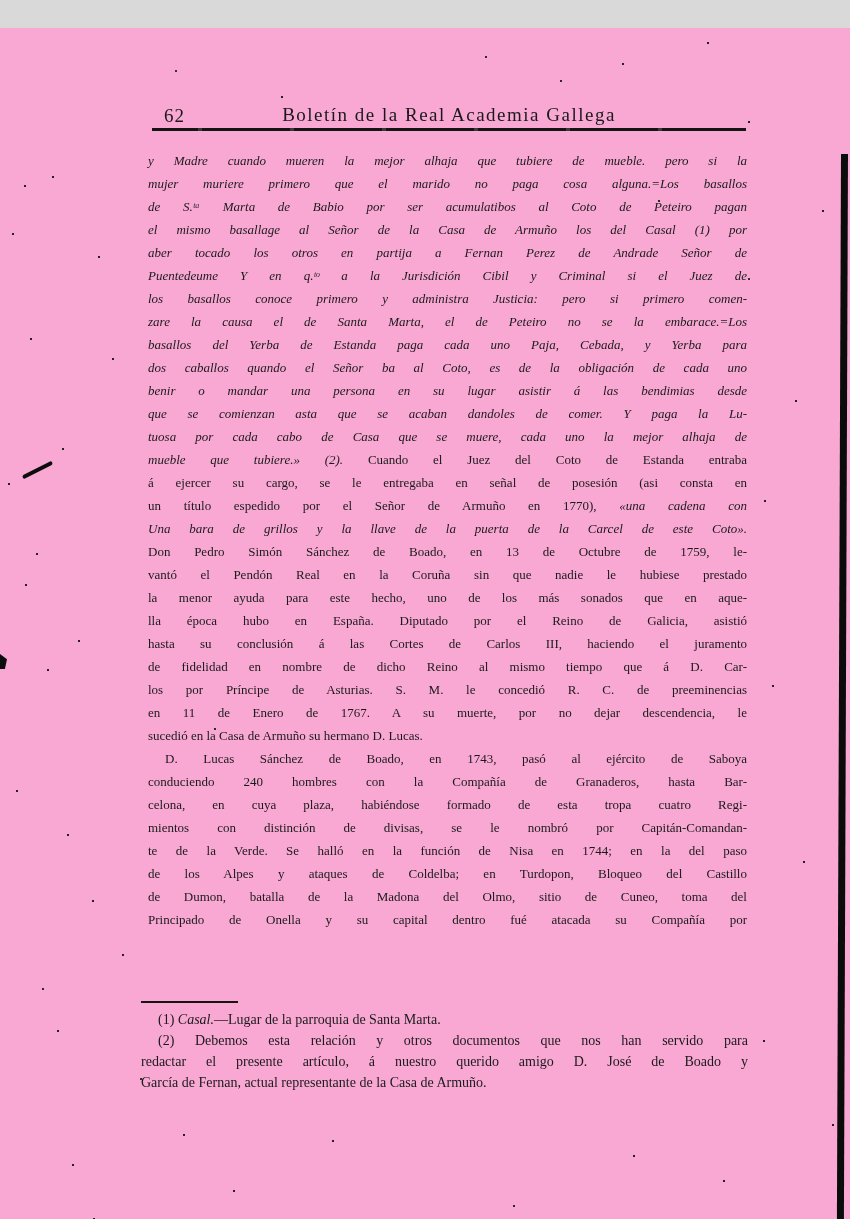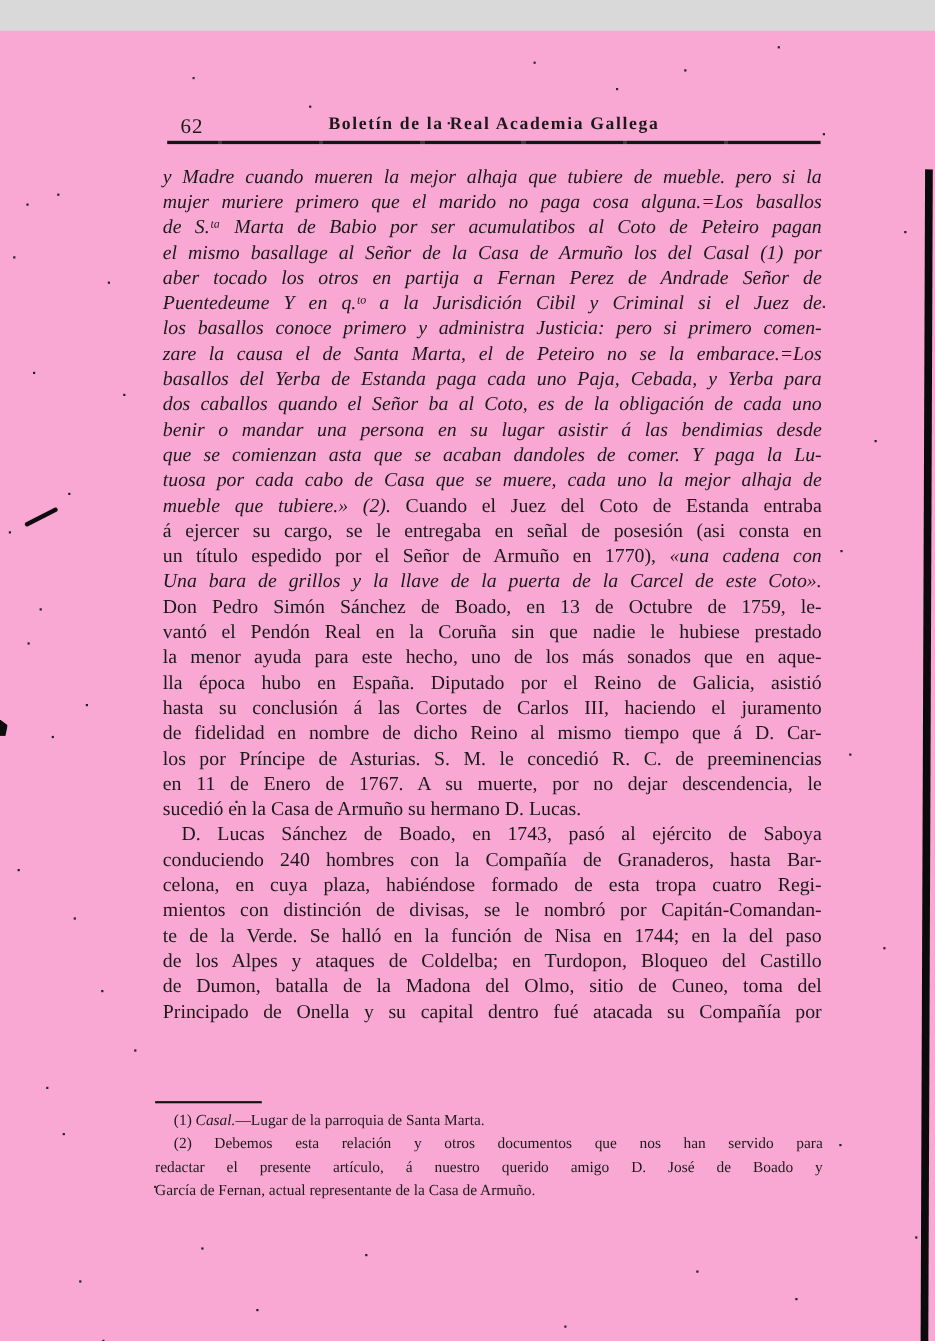--- a/index.html
+++ b/index.html
@@ -7,25 +7,25 @@
     position:relative;
     width:850px; height:1219px;
     background:#fdfdfc;
     overflow:hidden;
     font-family:"Liberation Serif","DejaVu Serif",serif;
     color:#1a1a1a;
   }
   
   .header { position:absolute; top:76px; left:152px; width:594px; height:26px; }
   .page-number { position:absolute; left:12px; top:1px; font-size:19px; letter-spacing:1px; }
-  .page-title { display:block; text-align:center; font-size:16px; letter-spacing:1.5px; white-space:nowrap;font-weight:bold; }
+  .page-title { display:block; text-align:center; font-size:19px; letter-spacing:1.5px; white-space:nowrap; }
   .header-rule { position:absolute; top:100px; left:152px; width:594px; height:3px;
     background:repeating-linear-gradient(90deg,#141414 0 46px,#3a3a3a 46px 50px,#141414 50px 92px); }
   
-  .body-text { position:absolute; top:121px; left:148px; width:599px; font-size:18px; line-height:23px; }
+  .body-text { position:absolute; top:121px; left:148px; width:599px; font-size:13px; line-height:23px; }
   .line { text-align:justify; text-align-last:justify; text-justify:inter-word; }
   .line.no-just { text-align:left; text-align-last:auto; }
   .line.indent { text-indent:17px; }
   .it { font-style:italic; }
   
   .footnote-rule { position:absolute; top:973px; left:141px; width:97px; height:2px; background:#141414; }
   .footnotes { position:absolute; top:981px; left:141px; width:607px; font-size:14px; line-height:21px; }
   
   .gutter-bar { position:absolute; left:841px; top:126px; width:7px; height:1093px; background:#0b0b0b;
     transform:rotate(0.22deg); transform-origin:top right; }

